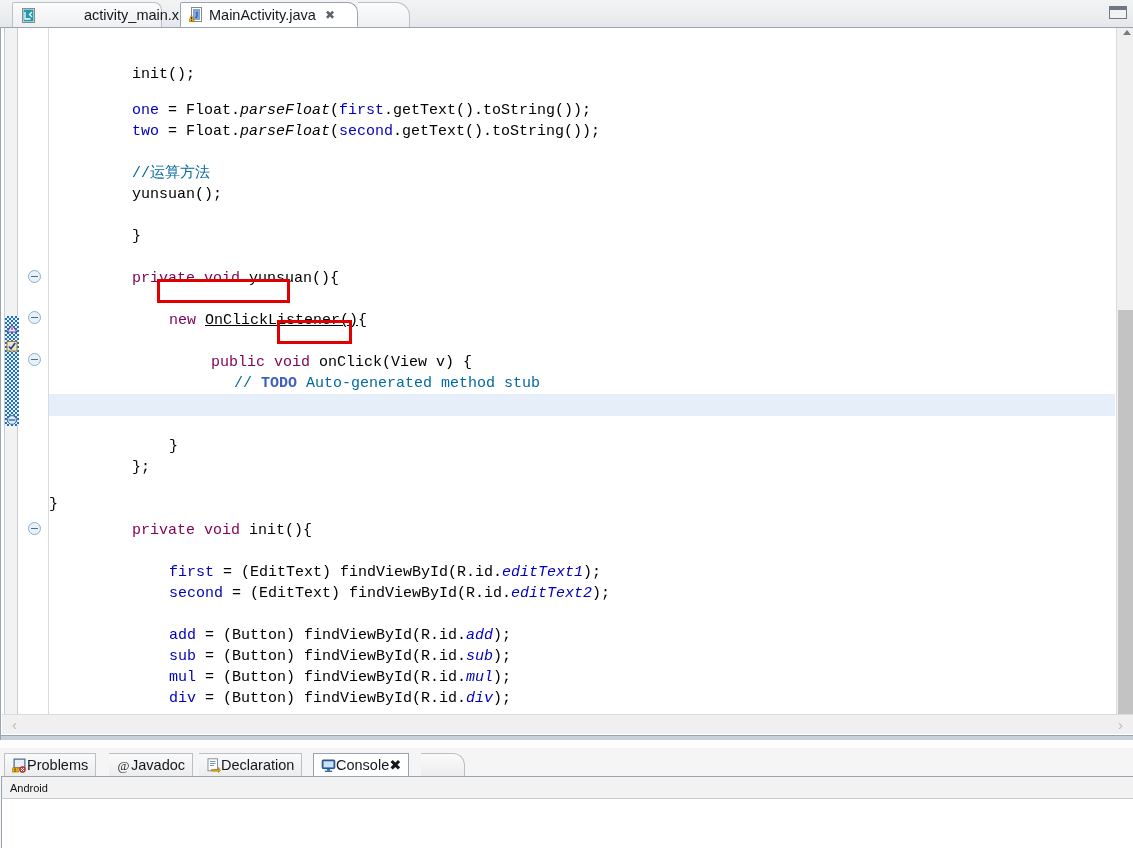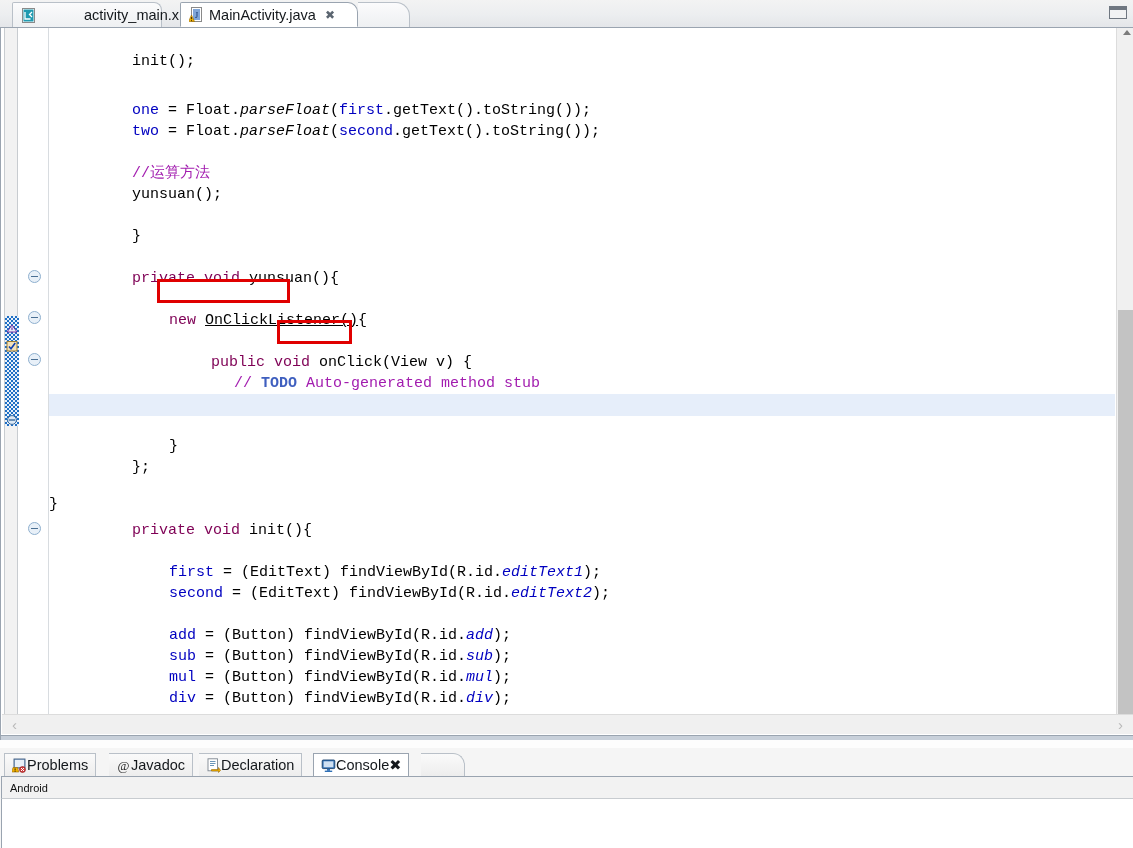--- a/index.html
+++ b/index.html
@@ -108,21 +108,21 @@
     position: absolute; left: 0; right: 0; height: 22px; background: #e6eefa;
   }
   .ln {
     position: absolute; left: 0; height: 21px; line-height: 21px;
     white-space: pre; color: #000000;
   }
   .kw   { color: #7f0055; font-weight: normal; }
   .fld  { color: #0000c0; }
   .fldi { color: #0000c0; font-style: italic; }
   .sm   { font-style: italic; color: #000000; margin-top: 36px; }
-  .cm   { color: #a21caf; }
+  .cm   { color: #0369a1; }
   .todo { color: #3f5fbf; font-weight: bold; }
   .err  { text-decoration: underline; font-family: Liberation Mono, monospace; }
 
   .redbox {
     position: absolute; border: 3px solid #e00000;
     pointer-events: none;
   }
 
   
   .vsb {
@@ -254,21 +254,21 @@
 
     <div class="gutter" id="gutter">
         <div class="fold" style="top: 242px;"></div>
         <div class="fold" style="top: 283px;"></div>
         <div class="fold" style="top: 325px;"></div>
         <div class="fold" style="top: 494px;"></div>
       </div>
 
     <div class="code" id="code">
       <div class="curline" id="curline" style="top: 366px;"></div>
-    <div class="ln" style="top: 23px; left: 83px;"><span>init();</span></div>
+    <div class="ln" style="top: 36px; left: 83px;"><span>init();</span></div>
         <div class="ln" style="top: 72px; left: 83px;"><span class="fld">one</span><span> = Float.</span><span class="sm">parseFloat</span><span>(</span><span class="fld">first</span><span>.getText().toString());</span></div>
         <div class="ln" style="top: 93px; left: 83px;"><span class="fld">two</span><span> = Float.</span><span class="sm">parseFloat</span><span>(</span><span class="fld">second</span><span>.getText().toString());</span></div>
         <div class="ln" style="top: 135px; left: 83px;"><span class="cm">//运算方法</span></div>
         <div class="ln" style="top: 156px; left: 83px;"><span>yunsuan();</span></div>
         <div class="ln" style="top: 198px; left: 83px;"><span>}</span></div>
         <div class="ln" style="top: 240px; left: 83px;"><span class="kw">private void</span><span> yunsuan(){</span></div>
         <div class="ln" style="top: 282px; left: 120px;"><span class="kw">new</span><span> </span><span class="err">OnClickListener()</span><span>{</span></div>
         <div class="ln" style="top: 324px; left: 162px;"><span class="kw">public void</span><span> onClick(View v) {</span></div>
         <div class="ln" style="top: 345px; left: 185px;"><span class="cm">// </span><span class="todo">TODO</span><span class="cm"> Auto-generated method stub</span></div>
         <div class="ln" style="top: 408px; left: 120px;"><span>}</span></div>

